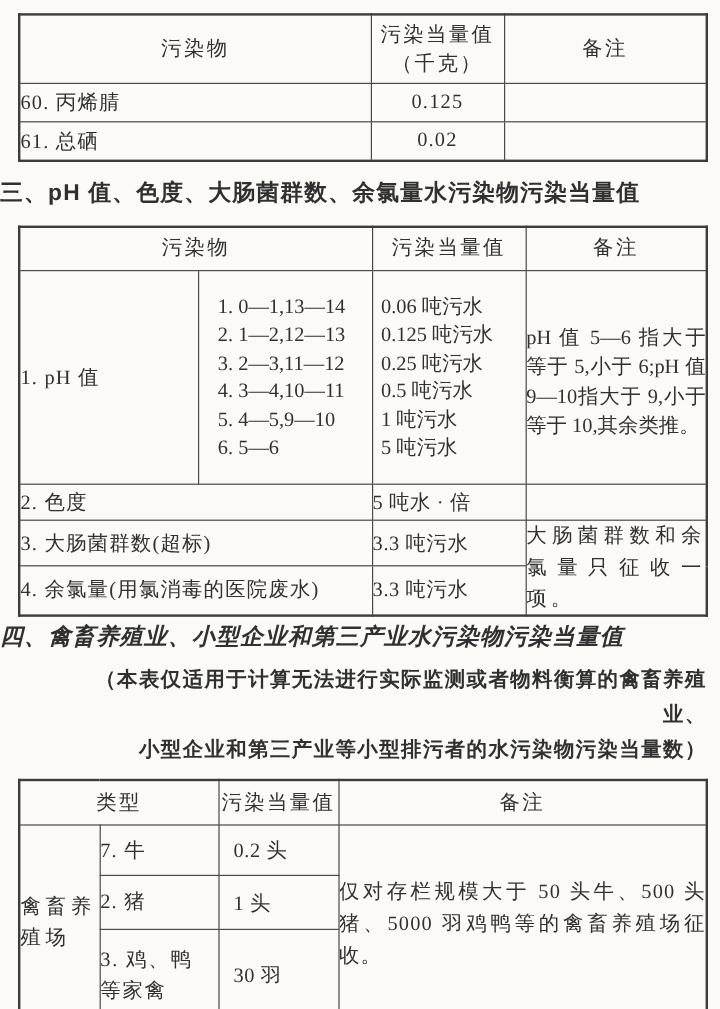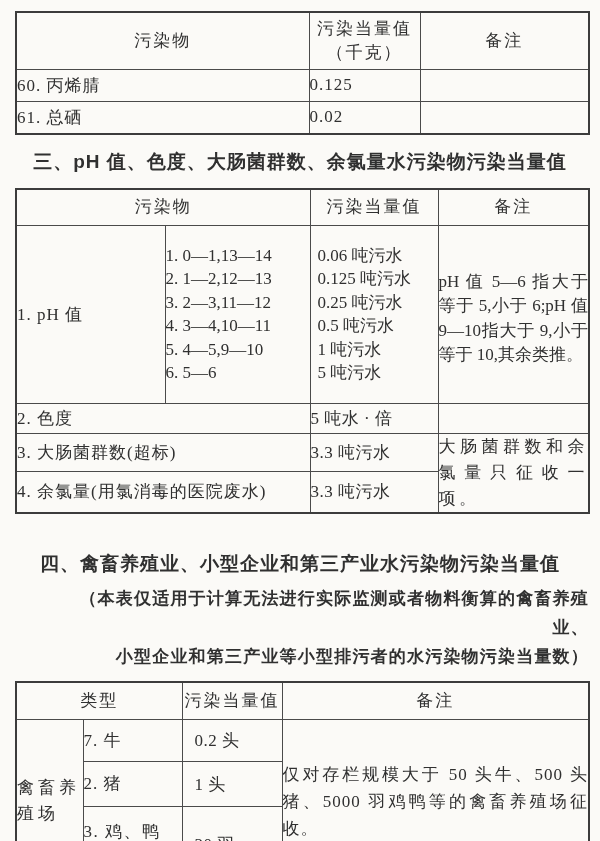--- a/index.html
+++ b/index.html
@@ -30,32 +30,31 @@
     font-family: "Liberation Sans", "DejaVu Sans", sans-serif;
     font-weight: bold;
   }
   th.col-head {
     text-align: center;
     font-size: 17px;
     letter-spacing: 2px;
     line-height: 24px;
   }
   .name-cell { text-align: left; padding-left: 9px; letter-spacing: 1px; }
-  .val-center { text-align: left; letter-spacing: 1px; }
+  .val-center { text-align: center; letter-spacing: 1px; }
   .val-left { text-align: left; padding-left: 8px; letter-spacing: 0.5px; }
   .top-cell { vertical-align: top; padding-top: 9px; }
   .line { line-height: 23.5px; white-space: nowrap; }
   .remark-just {
     text-align: justify;
     text-align-last: left;
     padding: 8px 8px 0 9px;
     line-height: 24.5px;
   }
   .section-title {
-    text-align: center;
     font-size: 19px;
     letter-spacing: 1px;
     line-height: 28px;
     width: 600px;
   }
   .note {
     margin-left: 15px;
     width: 574px;
     font-size: 17px;
     letter-spacing: 1.2px;
@@ -127,21 +126,21 @@
         <col style="width:151px">
       </colgroup>
     <tbody>
         <tr style="height:36px;">
       <th class="col-head hei" colspan="2">污染物</th>
       <th class="col-head hei">污染当量值</th>
       <th class="col-head hei">备注</th>
     </tr>
     <tr style="height:178px;">
       <td class="name-cell top-cell">1. pH 值</td>
-      <td class="top-cell" style="padding-left:0;">
+      <td class="top-cell" style="padding-left:16px;">
         <div class="line">1. 0—1,13—14</div>
         <div class="line">2. 1—2,12—13</div>
         <div class="line">3. 2—3,11—12</div>
         <div class="line">4. 3—4,10—11</div>
         <div class="line">5. 4—5,9—10</div>
         <div class="line">6. 5—6</div>
       </td>
       <td class="top-cell" style="padding-left:7px;">
         <div class="line">0.06 吨污水</div>
         <div class="line">0.125 吨污水</div>
@@ -162,21 +161,21 @@
       <td class="val-left">3.3 吨污水</td>
       <td class="merged-remark" rowspan="2">大肠菌群数和余氯量只征收一项。</td>
     </tr>
     <tr style="height:36px;">
       <td class="name-cell" colspan="2">4. 余氯量(用氯消毒的医院废水)</td>
       <td class="val-left">3.3 吨污水</td>
     </tr>
   </tbody>
     </table>
 
-  <div class="section-title hei" style="margin-top:36px;">四、禽畜养殖业、小型企业和第三产业水污染物污染当量值</div>
+  <div class="section-title hei" style="margin-top:4px;font-style:italic;">四、禽畜养殖业、小型企业和第三产业水污染物污染当量值</div>
   <div class="note hei" style="margin-top:6px;">
     <div class="indent">（本表仅适用于计算无法进行实际监测或者物料衡算的禽畜养殖业、</div>
     <div>小型企业和第三产业等小型排污者的水污染物污染当量数）</div>
   </div>
 
   <table class="doc-table" style="margin-top:10px; width:573px;">
     <colgroup>
         <col style="width:67px">
         <col style="width:99px">
         <col style="width:100px">

